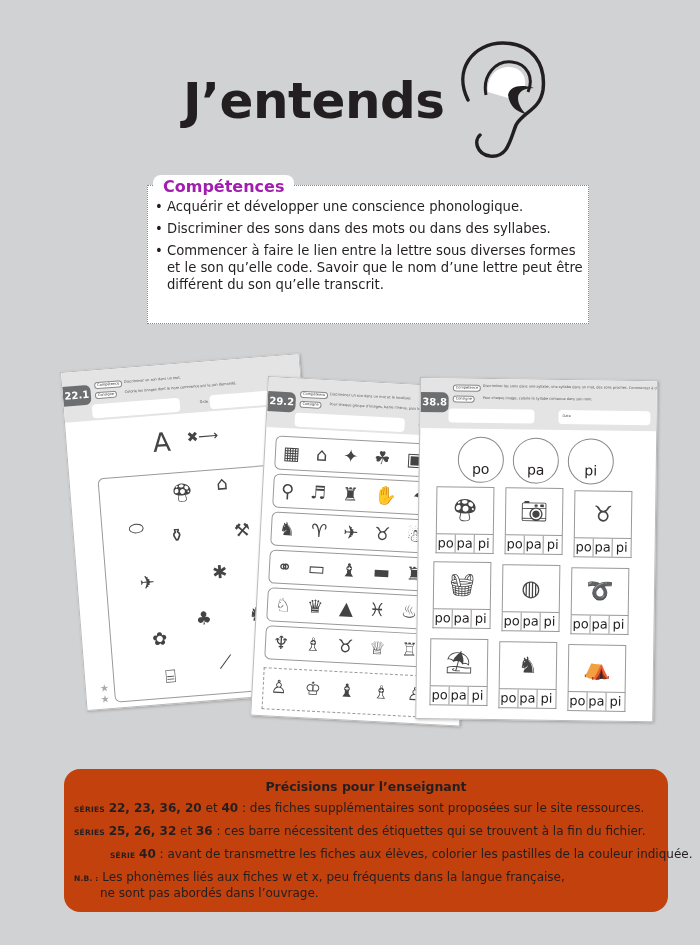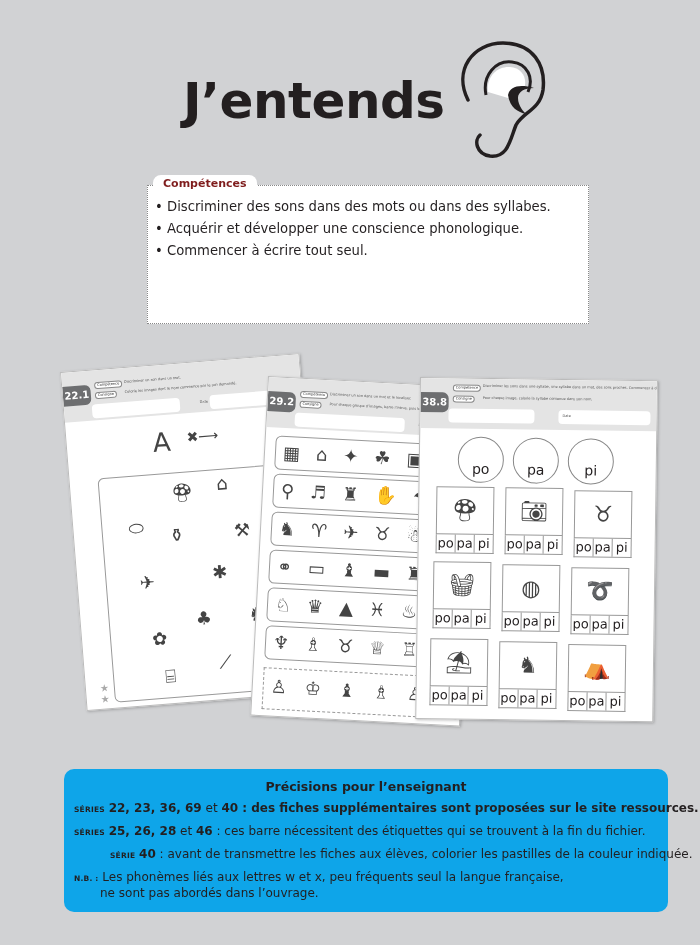--- a/index.html
+++ b/index.html
@@ -13,21 +13,21 @@
   }
   .ear { position: absolute; left: 448px; top: 40px; width: 100px; height: 120px; }
 
   .comp-box {
     position: absolute; left: 147px; top: 185px; width: 442px; height: 139px;
     background: #fff; border: 1px dotted #888;
   }
   .comp-tab {
     position: absolute; left: 153px; top: 175px; height: 22px; padding: 2px 10px 0 10px;
     background: #fff; border-radius: 8px 8px 0 0;
-    font-size: 11px; font-weight: bold; color: #7f1d1d;
+    font-size: 16px; font-weight: bold; color: #a21caf;
   }
   .comp-list { position: absolute; left: 155px; top: 198px; width: 430px; list-style: none; }
   .comp-list li {
     position: relative; padding-left: 12px; font-size: 13.2px; line-height: 17px; margin-bottom: 5px;
     color: #231f20;
   }
   .comp-list li::before { content: "•"; position: absolute; left: 0; top: 0; }
 
   .sheet {
     position: absolute; background: #fff; border: 1px solid #bbb;
@@ -57,21 +57,21 @@
     text-align: center; font-size: 14px; line-height: 14px; color: #231f20; padding-top: 24px;
   }
   .card { position: absolute; width: 58px; height: 68px; }
   .card-img { position: absolute; left: 0; top: 0; width: 58px; height: 48px; border: 1px solid #999; font-size: 22px; text-align: center; line-height: 46px; color: #444; }
   .card-syl { position: absolute; left: 0; top: 48px; width: 58px; height: 19px; display: flex; border: 1px solid #999; border-top: none; }
   .card-syl span { flex: 1; font-size: 13px; text-align: center; line-height: 18px; border-right: 1px solid #999; color: #231f20; }
   .card-syl span:last-child { border-right: none; }
 
   .notes {
     position: absolute; left: 64px; top: 769px; width: 604px; height: 143px;
-    background: #0ea5e9; border-radius: 10px;
+    background: #c2410c; border-radius: 16px;
   }
   .notes-title {
     position: absolute; left: 0; right: 0; top: 10px; text-align: center;
     font-size: 12.5px; font-weight: bold; color: #231f20;
   }
   .note-line { position: absolute; left: 10px; font-size: 12px; line-height: 15px; color: #231f20; white-space: nowrap; }
   .note-line .lbl { font-size: 7.5px; font-weight: bold; letter-spacing: 0.2px; }
   .note-line .num { font-weight: bold; }
   .note-indent { position: absolute; left: 36px; font-size: 12px; line-height: 15px; color: #231f20; white-space: nowrap; text-align: right; }
 </style>
@@ -82,23 +82,23 @@
 <svg class="ear" viewBox="0 0 100 120">
   <path d="M20 60 C5 30, 25 3, 55 3 C85 3, 98 25, 95 50 C92 70, 75 72, 68 85 C62 100, 60 118, 42 116 C28 114, 26 100, 32 95" fill="none" stroke="#231f20" stroke-width="3.5" stroke-linecap="round"></path>
   <path d="M38 55 C34 35, 48 20, 64 22 C80 24, 86 38, 80 52" fill="none" stroke="#231f20" stroke-width="3"></path>
   <path d="M40 52 C38 36, 50 26, 62 27 C74 28, 80 38, 76 50 L60 58 Z" fill="#fff"></path>
   <path d="M60 55 C62 46, 72 44, 86 48 C76 48, 70 52, 70 58 C70 66, 76 72, 78 74 C70 72, 62 68, 60 55 Z" fill="#231f20"></path>
 </svg>
 
 <div class="comp-box"></div>
 <div class="comp-tab">Compétences</div>
 <ul class="comp-list">
+  <li>Acquérir et développer une conscience phonologique.</li>
   <li>Discriminer des sons dans des mots ou dans des syllabes.</li>
-  <li>Acquérir et développer une conscience phonologique.</li>
-  <li>Commencer à écrire tout seul.</li>
+  <li>Commencer à faire le lien entre la lettre sous diverses formes et le son qu’elle code. Savoir que le nom d’une lettre peut être différent du son qu’elle transcrit.</li>
 </ul>
 
 <div class="sheet" style="left:60px; top:372px; width:240px; height:340px; transform: rotate(-4.5deg); transform-origin: top left;">
   <div class="sheet-header"></div>
   <div class="sheet-num">22.1</div>
   <div class="pill" style="left:32px; top:12px;">Compétence</div>
   <div class="pill" style="left:32px; top:22px;">Consigne</div>
   <div class="tiny" style="left:62px; top:12px;">Discriminer un son dans un mot.</div>
   <div class="tiny" style="left:62px; top:22px;">Colorie les images dont le nom commence par le son demandé.</div>
   <div class="namebox" style="left:28px; top:34px; width:88px;"></div>
@@ -235,31 +235,31 @@
         <span>pa</span>
         <span>pi</span>
       </div>
   </div>
 </div>
 
 <div class="notes">
   <div class="notes-title">Précisions pour l’enseignant</div>
   <div class="note-line" style="top:32px;">
     <span class="lbl">SÉRIES</span>
-    <span class="num">22, 23, 36, 69</span>
+    <span class="num">22, 23, 36, 20</span>
     <span>et</span>
-    <span class="num">40</span><span class="num" style="font-weight:bold;"> : des fiches supplémentaires sont proposées sur le site ressources.</span>
+    <span class="num">40</span><span class="num" style="font-weight:normal;"> : des fiches supplémentaires sont proposées sur le site ressources.</span>
   </div>
   <div class="note-line" style="top:55px;">
     <span class="lbl">SÉRIES</span>
-    <span class="num">25, 26, 28</span>
+    <span class="num">25, 26, 32</span>
     <span>et</span>
-    <span class="num">46</span><span> : ces barre nécessitent des étiquettes qui se trouvent à la fin du fichier.</span>
+    <span class="num">36</span><span> : ces barre nécessitent des étiquettes qui se trouvent à la fin du fichier.</span>
   </div>
   <div class="note-line" style="top:78px;margin-left:36px;">
     <span class="lbl">SÉRIE</span>
     <span class="num">40</span><span> : avant de transmettre les fiches aux élèves, colorier les pastilles de la couleur indiquée.</span>
   </div>
   <div class="note-line" style="top:101px;">
-    <span class="lbl">N.B. :</span><span> Les phonèmes liés aux lettres w et x, peu fréquents seul la langue française,</span>
+    <span class="lbl">N.B. :</span><span> Les phonèmes liés aux fiches w et x, peu fréquents dans la langue française,</span>
   </div>
   <div class="note-indent" style="top:117px;">ne sont pas abordés dans l’ouvrage.</div>
 </div>
 
 </body></html>

